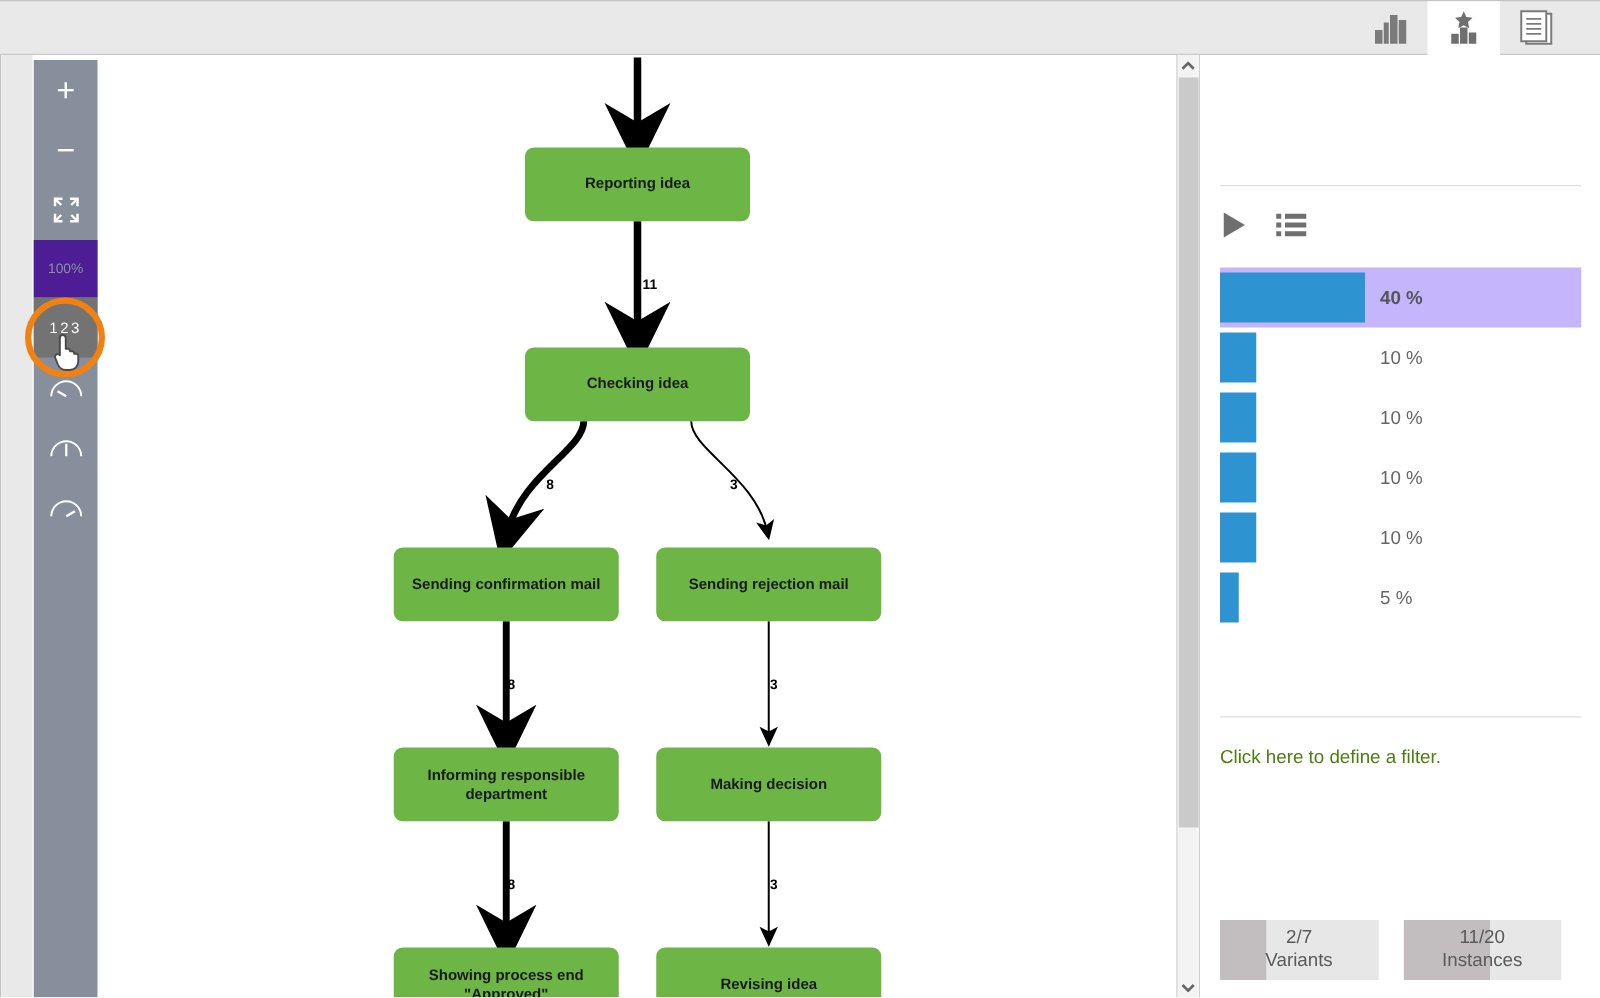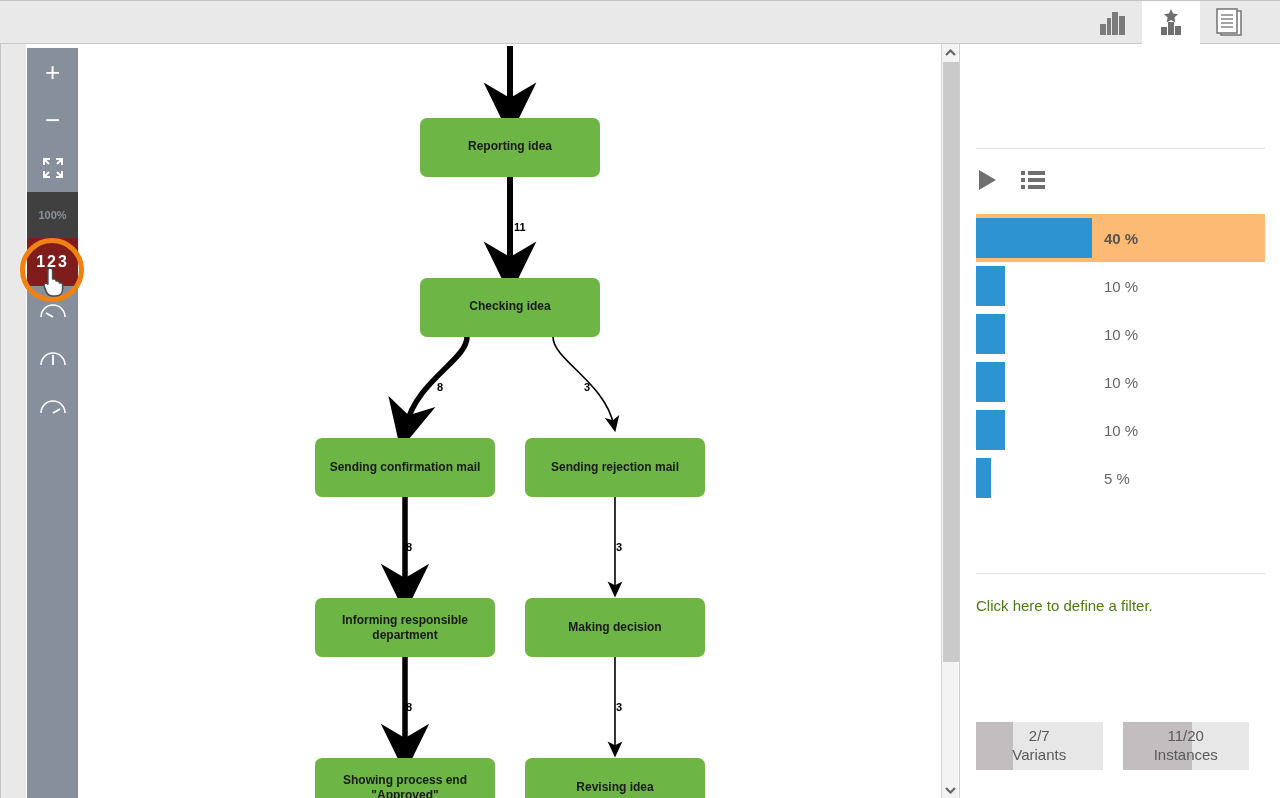--- a/index.html
+++ b/index.html
@@ -62,30 +62,30 @@
     background: #868f9b;
   }
   .tool {
     position: relative;
     width: 51px; height: 48px;
     display: flex; align-items: center; justify-content: center;
     cursor: pointer;
     color: #ffffff;
   }
   .tool.zoom-label {
-    background: #404040;
+    background: #4c1d95;
     color: #8a929c;
     font-size: 11px;
-    font-weight: 700;
+    font-weight: 400;
     height: 46px;
   }
   .tool.numeric {
-    background: #7f1d1d;
-    font-size: 16px;
-    font-weight: 700;
+    background: #737373;
+    font-size: 12px;
+    font-weight: 400;
     letter-spacing: 2px;
   }
   .tool .plus-glyph { font-size: 26px; line-height: 1; font-weight: 300; }
   .tool .minus-glyph { font-size: 26px; line-height: 1; font-weight: 300; }
 
   
   .highlight-ring {
     position: absolute;
     left: 19px; top: 194px;
     width: 64px; height: 64px;
@@ -151,21 +151,21 @@
   .variant-list {
     position: absolute; left: 16px; top: 170px;
     width: 289px;
   }
   .variant-row {
     position: relative;
     height: 48px;
     display: flex; align-items: center;
     cursor: pointer;
   }
-  .variant-row.selected { background: #fdba74; }
+  .variant-row.selected { background: #c4b5fd; }
   .variant-bar {
     height: 40px;
     background: #2d94d1;
     flex: 0 0 auto;
   }
   .variant-pct {
     position: absolute;
     left: 128px;
     font-size: 15px;
     color: #666666;
@@ -174,21 +174,21 @@
 
   
   .filter-text {
     position: absolute; left: 16px; top: 553px;
     font-size: 15px; color: #4d7c0f;
     cursor: pointer;
   }
 
   
   .counters {
-    position: absolute; left: 16px; bottom: 28px;
+    position: absolute; left: 16px; bottom: 14px;
     width: 273px;
     display: flex; gap: 20px;
   }
   .counter {
     position: relative;
     width: 135px; height: 48px;
     background: #e7e7e7;
     overflow: hidden;
     cursor: pointer;
   }

